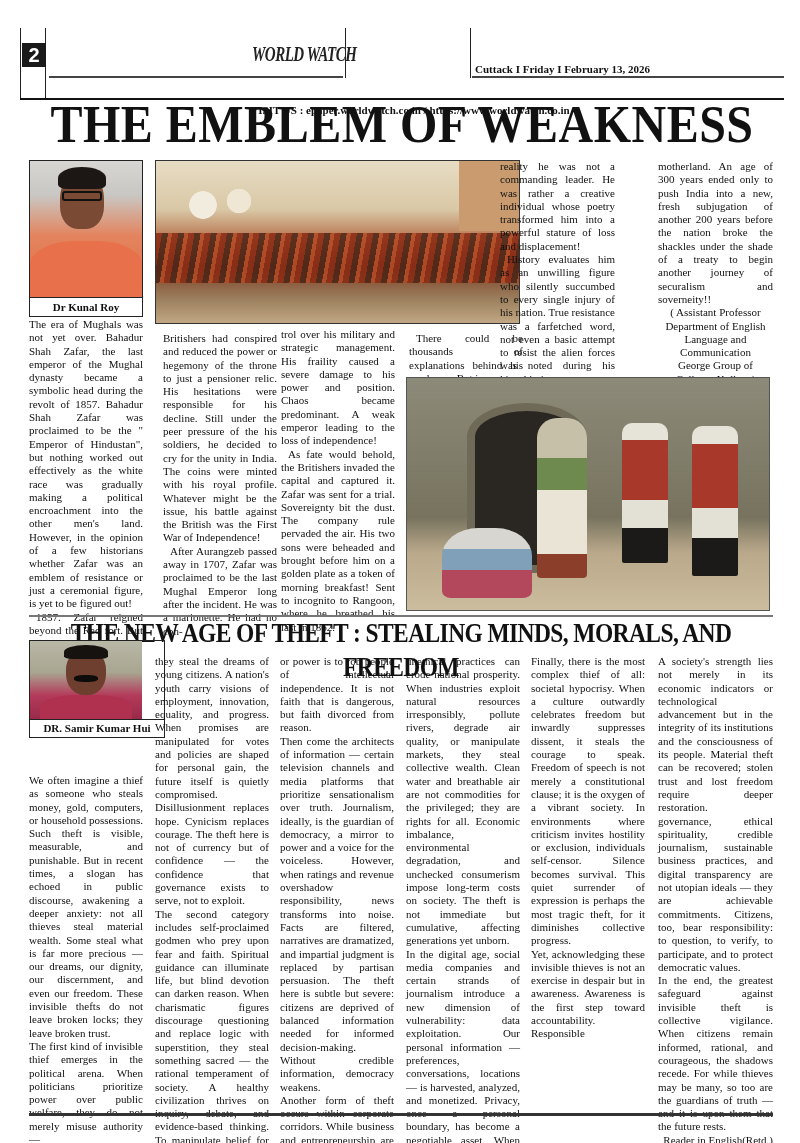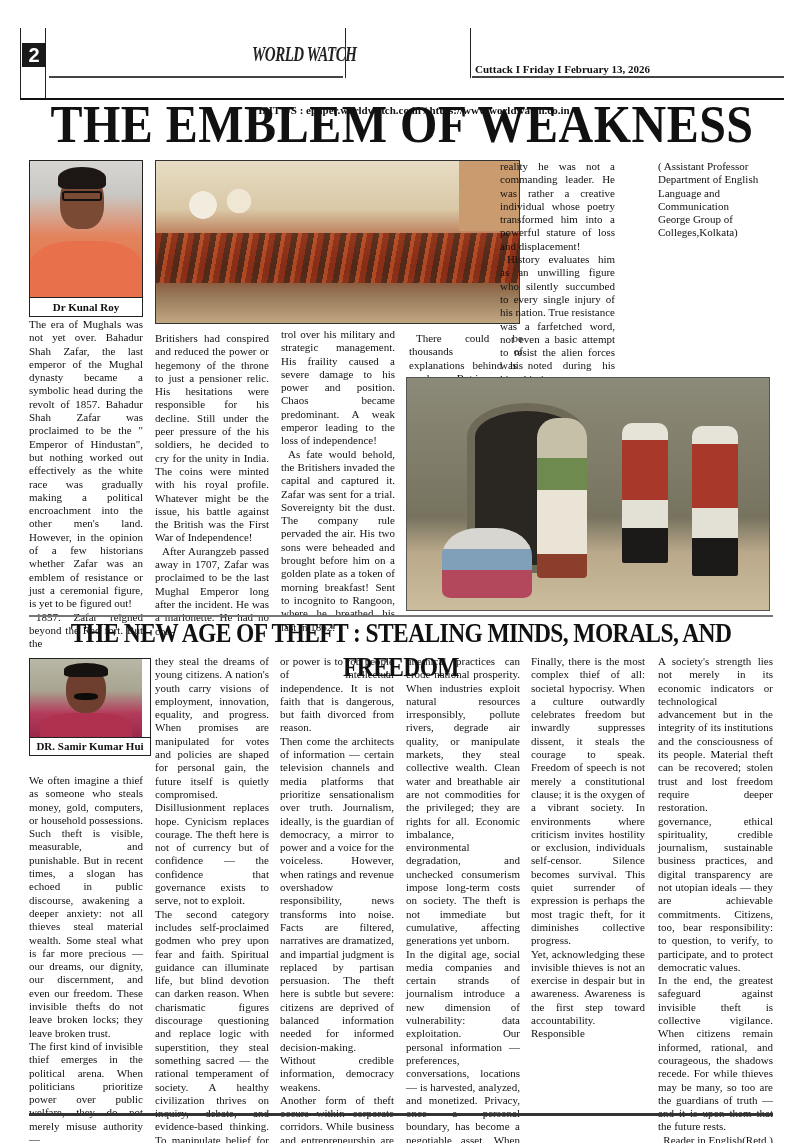--- a/index.html
+++ b/index.html
@@ -33,40 +33,40 @@
 
   .photo-battle { position: absolute; left: 155px; top: 160px; width: 365px; height: 164px; border: 1px solid #333; background: linear-gradient(180deg, #e7dcc4 0%, #d9c8a6 30%, #b56a45 50%, #7b3b22 65%, #9b7f5e 85%, #c2a783 100%); overflow: hidden; }
   .photo-battle .domes { position: absolute; left: 20px; top: 20px; width: 90px; height: 40px; background: radial-gradient(circle at 30% 60%, #f2ecdf 20%, transparent 21%), radial-gradient(circle at 70% 50%, #efe6d3 18%, transparent 19%); }
   .photo-battle .fort { position: absolute; right: 0; top: 0; width: 60px; height: 70px; background: #c99b6f; }
   .photo-battle .cavalry { position: absolute; left: 0; top: 72px; width: 365px; height: 50px; background: repeating-linear-gradient(100deg, #8a2a14 0 6px, #4a2416 6px 12px, #b44a24 12px 16px); opacity: 0.85; }
 
   .col { position: absolute; font-size: 11px; line-height: 13.3px; text-align: justify; }
   .col p { text-indent: 0; }
   .col p.indent { text-indent: 7px; }
   .a1c1 { left: 29px; top: 318px; width: 114px; }
-  .a1c2 { left: 155px; top: 332px; width: 114px; }
+  .a1c2 { left: 163px; top: 332px; width: 114px; }
   .a1c3 { left: 281px; top: 328px; width: 114px; }
   .a1c4 { left: 409px; top: 332px; width: 114px; }
   .a1c5 { left: 500px; top: 160px; width: 115px; }
   .a1c6 { left: 658px; top: 160px; width: 115px; }
-  .a1c6 .sig { text-align: left; }
+  .a1c6 .sig { text-align: center; }
 
   .photo-arrest { position: absolute; left: 406px; top: 377px; width: 364px; height: 234px; border: 1px solid #555; background: linear-gradient(180deg, #8c8a78 0%, #77735f 60%, #b9a88a 75%, #cdbd9f 100%); overflow: hidden; }
   .photo-arrest .arch { position: absolute; left: 60px; top: 25px; width: 120px; height: 170px; background: #2a2622; border-radius: 50% 50% 0 0 / 20% 20% 0 0; border: 8px solid #6f6a58; }
   .photo-arrest .king { position: absolute; left: 130px; top: 40px; width: 50px; height: 160px; background: linear-gradient(180deg, #c6c0a8 0 25%, #6f8a4f 25% 45%, #e9e4d6 45% 85%, #8b3e2a 85%); border-radius: 20px 20px 4px 4px; }
   .photo-arrest .soldier1 { position: absolute; left: 215px; top: 45px; width: 46px; height: 140px; background: linear-gradient(180deg, #e6e3d8 0 12%, #a8382a 12% 55%, #e3e0d6 55% 75%, #1c1a18 75%); border-radius: 10px 10px 2px 2px; }
   .photo-arrest .soldier2 { position: absolute; left: 285px; top: 48px; width: 46px; height: 150px; background: linear-gradient(180deg, #e6e3d8 0 12%, #a8382a 12% 55%, #e3e0d6 55% 75%, #1c1a18 75%); border-radius: 10px 10px 2px 2px; }
   .photo-arrest .woman { position: absolute; left: 35px; top: 150px; width: 90px; height: 70px; background: linear-gradient(180deg, #d8d6d0 0 30%, #7fa0b8 30% 60%, #b3485c 60%); border-radius: 40% 40% 10% 10%; }
 
   .divider1 { position: absolute; left: 29px; top: 615px; width: 744px; height: 2px; background: #777; }
 
   .headline2 { position: absolute; left: 29px; top: 620px; width: 744px; text-align: center; font-family: "Liberation Serif", serif; font-weight: bold; font-size: 23.5px; line-height: 30px; letter-spacing: -0.6px; transform: scaleY(1.12); }
 
   
-  .author2 { position: absolute; left: 29px; top: 658px; width: 122px; height: 98px; border: 1px solid #222; }
+  .author2 { position: absolute; left: 29px; top: 640px; width: 136px; height: 98px; border: 1px solid #222; }
   .author2-photo { width: 112px; height: 78px; background: linear-gradient(180deg, #b9b7a6 0%, #a8a691 40%, #b33a5a 70%, #9a2a4a 100%); position: relative; overflow: hidden; }
   .author2-photo .head { position: absolute; left: 36px; top: 8px; width: 40px; height: 46px; background: #6e3f2e; border-radius: 45%; }
   .author2-photo .hair { position: absolute; left: 34px; top: 4px; width: 44px; height: 14px; background: #151210; border-radius: 50% 50% 20% 20%; }
   .author2-photo .mustache { position: absolute; left: 44px; top: 34px; width: 24px; height: 7px; background: #0e0c0a; border-radius: 40%; }
   .author2-photo .shirt { position: absolute; left: 10px; top: 54px; width: 92px; height: 30px; background: #b0304f; border-radius: 40% 40% 0 0; }
   .author2-caption { height: 18px; border-top: 1px solid #222; text-align: center; font-weight: bold; font-size: 11px; line-height: 17px; }
 
   .a2c1 { left: 29px; top: 774px; width: 114px; }
   .a2c2 { left: 155px; top: 655px; width: 114px; }
   .a2c3 { left: 280px; top: 655px; width: 114px; }
@@ -125,20 +125,21 @@
   <p class="indent">As fate would behold, the Britishers invaded the capital and captured it. Zafar was sent for a trial. Sovereignty bit the dust. The company rule pervaded the air. His two sons were beheaded and brought before him on a golden plate as a token of morning breakfast! Sent to incognito to Rangoon, where he breathed his last in 1862.</p>
 </div>
 <div class="col a1c4">
   <p class="indent">There could be thousands of explanations behind his weakness. But in</p>
 </div>
 <div class="col a1c5">
   <p>reality he was not a commanding leader. He was rather a creative individual whose poetry transformed him into a powerful stature of loss and displacement!</p>
   <p class="indent">History evaluates him as an unwilling figure who silently succumbed to every single injury of his nation. True resistance was a farfetched word, not even a basic attempt to resist the alien forces was noted during his kingship in our</p>
 </div>
 <div class="col a1c6">
+  <p>motherland. An age of 300 years ended only to push India into a new, fresh subjugation of another 200 years before the nation broke the shackles under the shade of a treaty to begin another journey of securalism and soverneity!!</p>
   <div class="sig">
     <div>( Assistant Professor</div>
     <div>Department of English</div>
     <div>Language and Communication</div>
     <div>George Group of</div>
     <div>Colleges,Kolkata)</div>
   </div>
 </div>
 
 <div class="photo-arrest" title="Illustration of British soldiers arresting the Mughal emperor">

